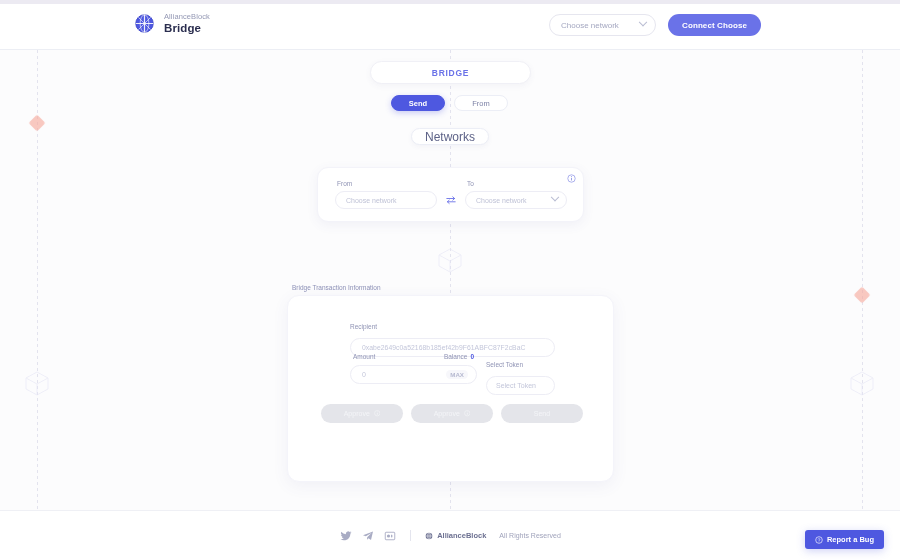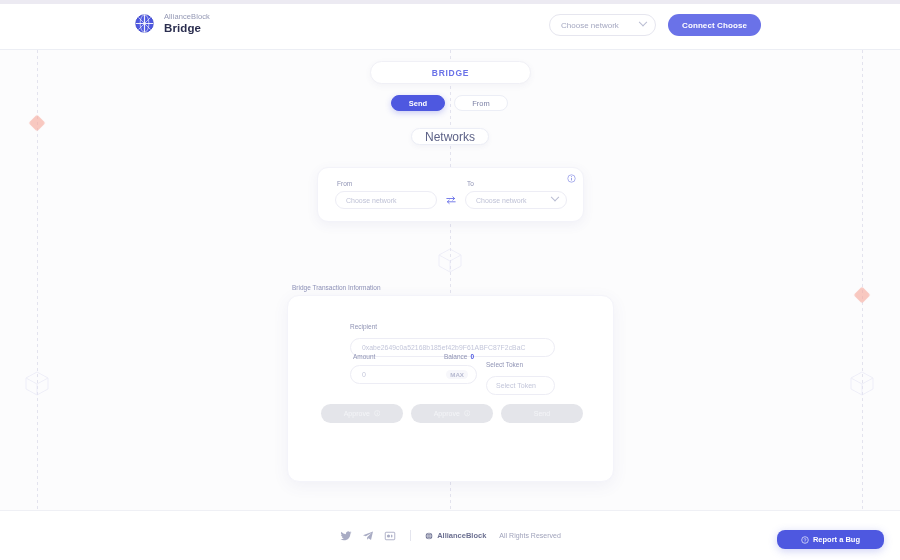--- a/index.html
+++ b/index.html
@@ -416,22 +416,22 @@
     display: flex; align-items: center; gap: 4px;
   }
   .fbrand-logo { width: 8px; height: 8px; }
   .fbrand-name { font-size: 7.5px; color: #6c7091; font-weight: bold; }
   .frights { font-size: 7px; color: #a0a3bb; margin-left: 4px; }
 
   .report-bug {
     position: absolute;
     right: 16px; bottom: 11px;
     height: 19px;
-    padding: 0 24px;
-    border-radius: 8px;
+    padding: 0 10px;
+    border-radius: 3px;
     background: #4e58e0;
     color: #fff;
     font-size: 7.5px;
     font-weight: bold;
     display: flex; align-items: center; gap: 4px;
     cursor: pointer;
     box-shadow: 0 2px 8px rgba(78,88,224,.28);
   }
   .rb-icon { width: 8px; height: 8px; }
 

